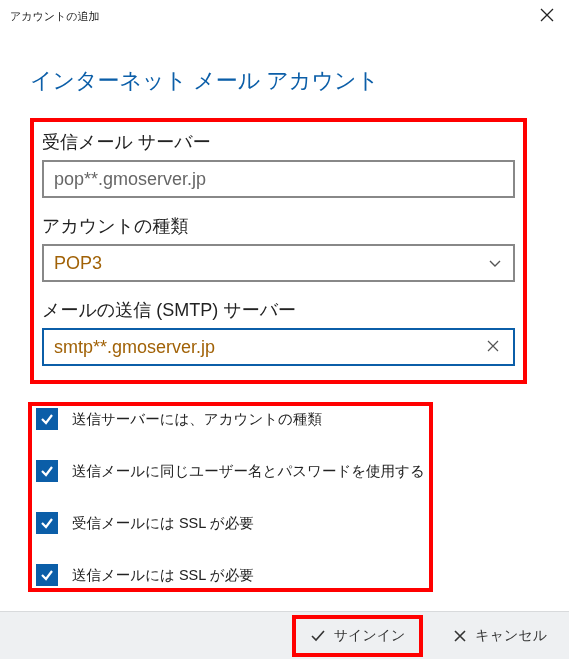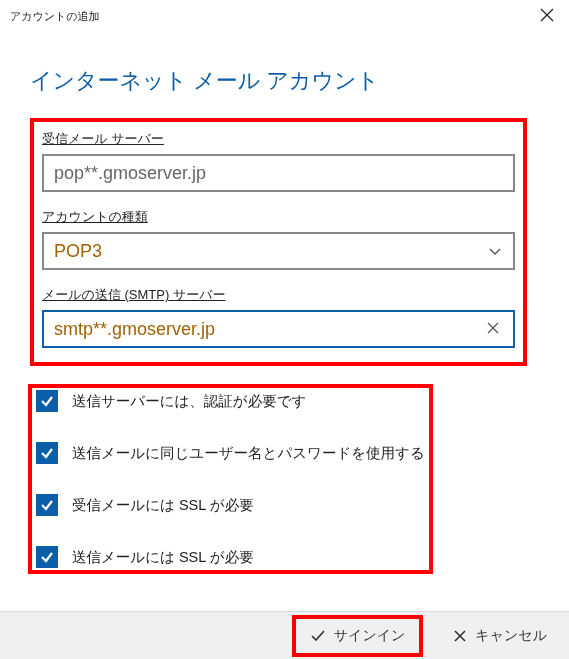--- a/index.html
+++ b/index.html
@@ -39,24 +39,23 @@
     font-weight: 400;
   }
   .highlight-box {
     border: 4px solid #ff0000;
     padding: 8px 8px 14px 8px;
     margin-bottom: 18px;
   }
   .field-group { margin-bottom: 16px; }
   .field-group:last-child { margin-bottom: 0; }
   .field-label {
-    font-size: 13px;
+    font-size: 18px;
     color: #222;
     margin-bottom: 6px;
-    text-decoration: underline;
   }
   .text-input, .select-input {
     width: 100%;
     height: 38px;
     border: 2px solid #888;
     background: #fff;
     font-size: 18px;
     padding: 0 10px;
     display: flex;
     align-items: center;
@@ -193,21 +192,21 @@
 
   <div class="checks-column">
 
     <span class="check-highlight">
       <div class="check-row" style="margin:0">
         <div class="checkbox">
           <svg width="14" height="14" viewBox="0 0 14 14">
               <path d="M2 7 L6 11 L12 3" stroke="#fff" stroke-width="2.2" fill="none"></path>
             </svg>
         </div>
-        <span class="check-label">送信サーバーには、認証が必要です</span>
+        <span class="check-label">送信サーバーには、アカウントの種類</span>
       </div>
 
       <div style="height:30px"></div>
 
       <div class="check-row" style="margin:0">
         <div class="checkbox">
           <svg width="14" height="14" viewBox="0 0 14 14">
               <path d="M2 7 L6 11 L12 3" stroke="#fff" stroke-width="2.2" fill="none"></path>
             </svg>
         </div>

